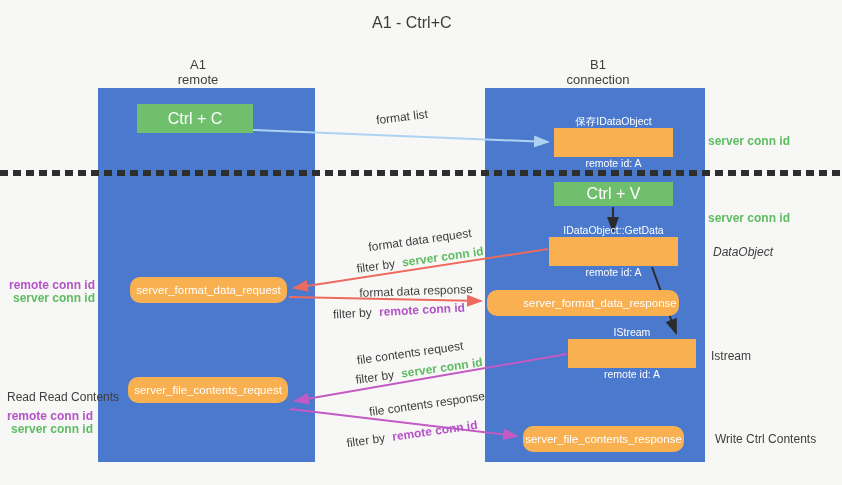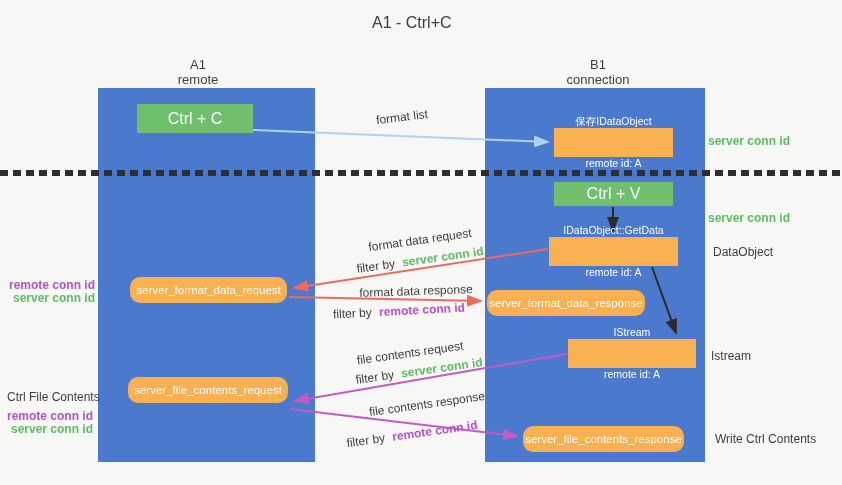--- a/index.html
+++ b/index.html
@@ -95,21 +95,21 @@
 
   <div class="node orange small" style="left:549px;top:237px;width:129px;height:29px;">
     <span>IDataObject::GetData</span>
     <span>remote id: A</span>
   </div>
 
   <div class="node orange mono1" style="left:130px;top:277px;width:157px;height:26px;">
     <span>server_format_data_request</span>
   </div>
 
-  <div class="node orange mono1" style="left:487px;top:290px;width:158px;height:26px;">
+  <div class="node orange mono1" style="left:487px;top:290px;width:158px;height:26px;padding-left:34px;">
     <span>server_format_data_response</span>
   </div>
 
   <div class="node orange small" style="left:568px;top:339px;width:128px;height:29px;">
     <span>IStream</span>
     <span>remote id: A</span>
   </div>
 
   <div class="node orange mono1" style="left:128px;top:377px;width:160px;height:26px;">
     <span>server_file_contents_request</span>
@@ -154,36 +154,36 @@
     <span>filter by</span>
     <span class="purple-t">remote conn id</span>
   </div>
 
   <div class="side green-t" style="left:708px;top:134px;">
     <span>server conn id</span>
   </div>
   <div class="side green-t" style="left:708px;top:211px;">
     <span>server conn id</span>
   </div>
-  <div class="side" style="left:713px;top:245px;">
+  <div class="side" style="left:713px;top:245px;font-style:italic;">
     <span>DataObject</span>
   </div>
   <div class="side" style="left:711px;top:349px;">
     <span>Istream</span>
   </div>
   <div class="side" style="left:715px;top:432px;">
     <span>Write Ctrl Contents</span>
   </div>
 
   <div class="side rightcol" style="left:0px;top:279px;width:95px;">
     <div class="purple-t">remote conn id</div>
     <div class="green-t">server conn id</div>
   </div>
 
   <div class="side" style="left:7px;top:390px;">
-    <span>Ctrl File Contents</span>
+    <span>Read Read Contents</span>
   </div>
   <div class="side rightcol" style="left:0px;top:410px;width:93px;">
     <div class="purple-t">remote conn id</div>
     <div class="green-t">server conn id</div>
   </div>
 
 </div>
 
 </body></html>

